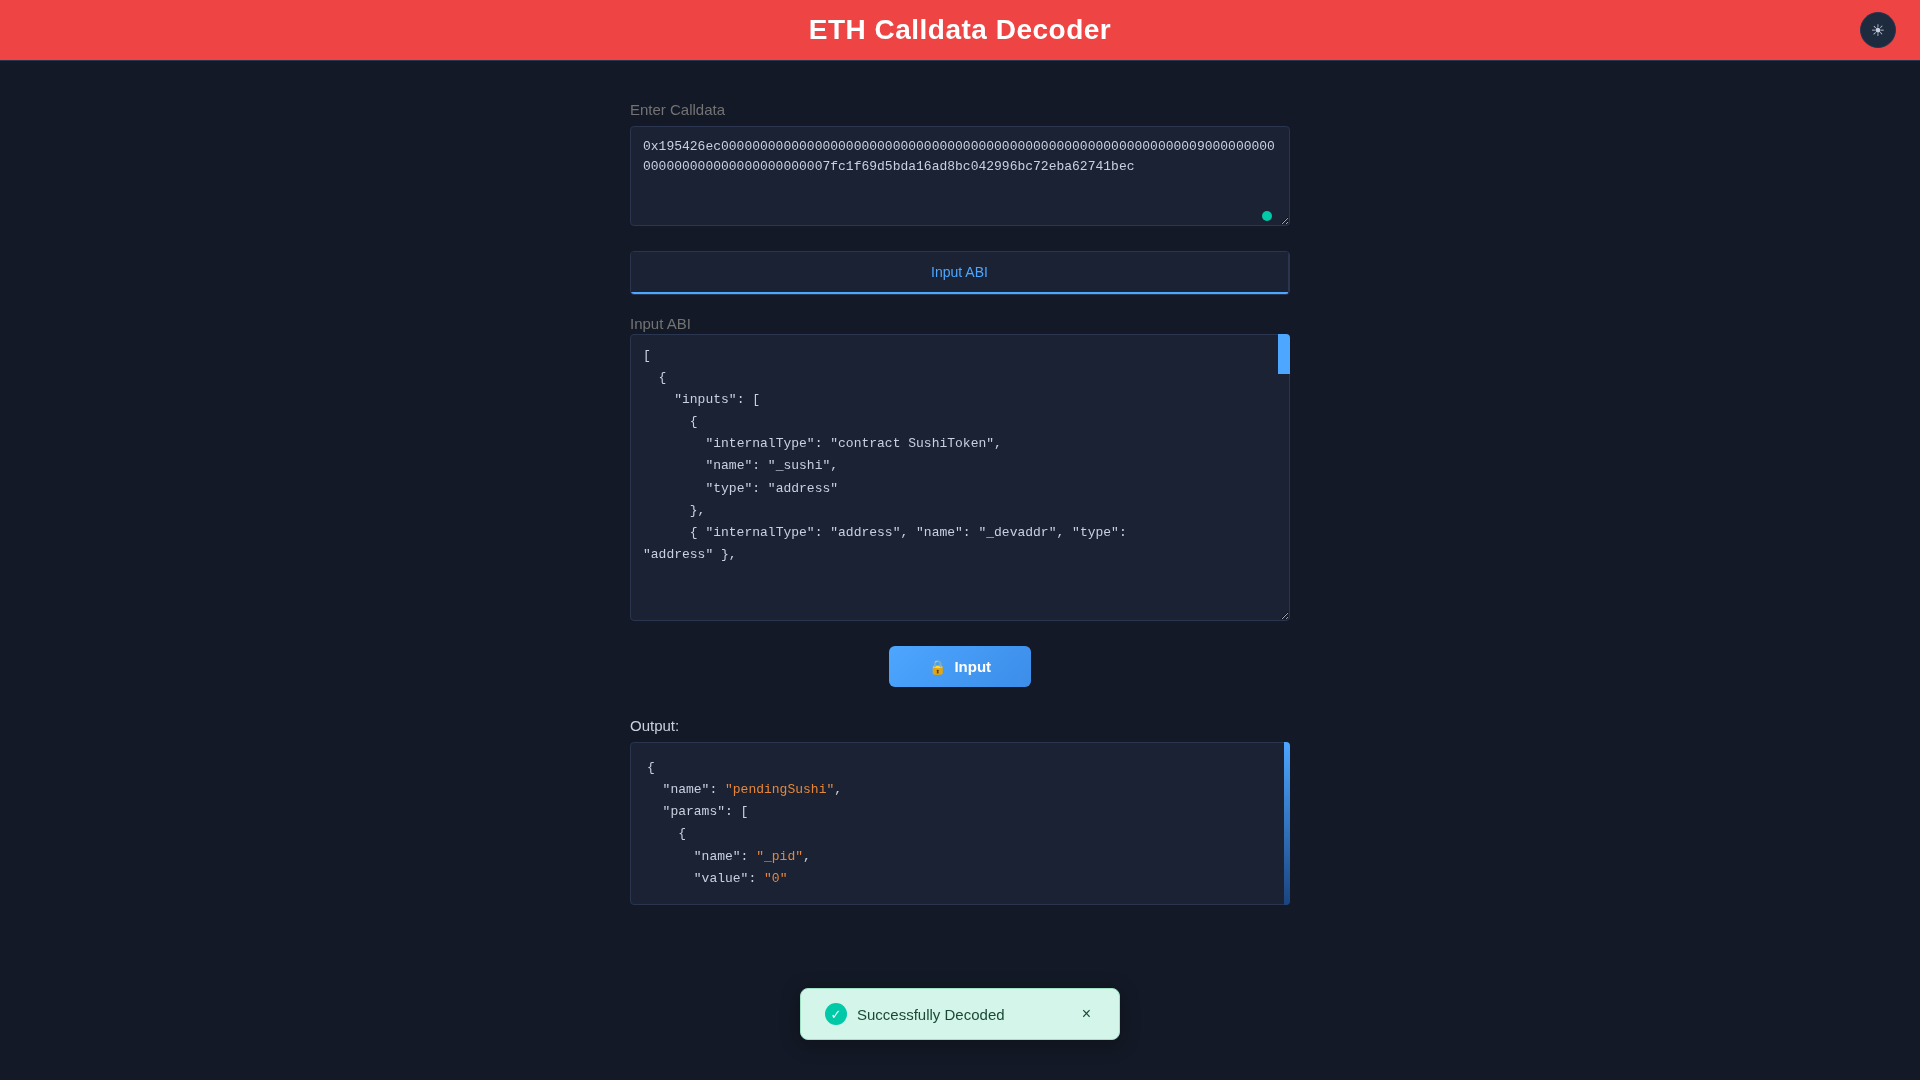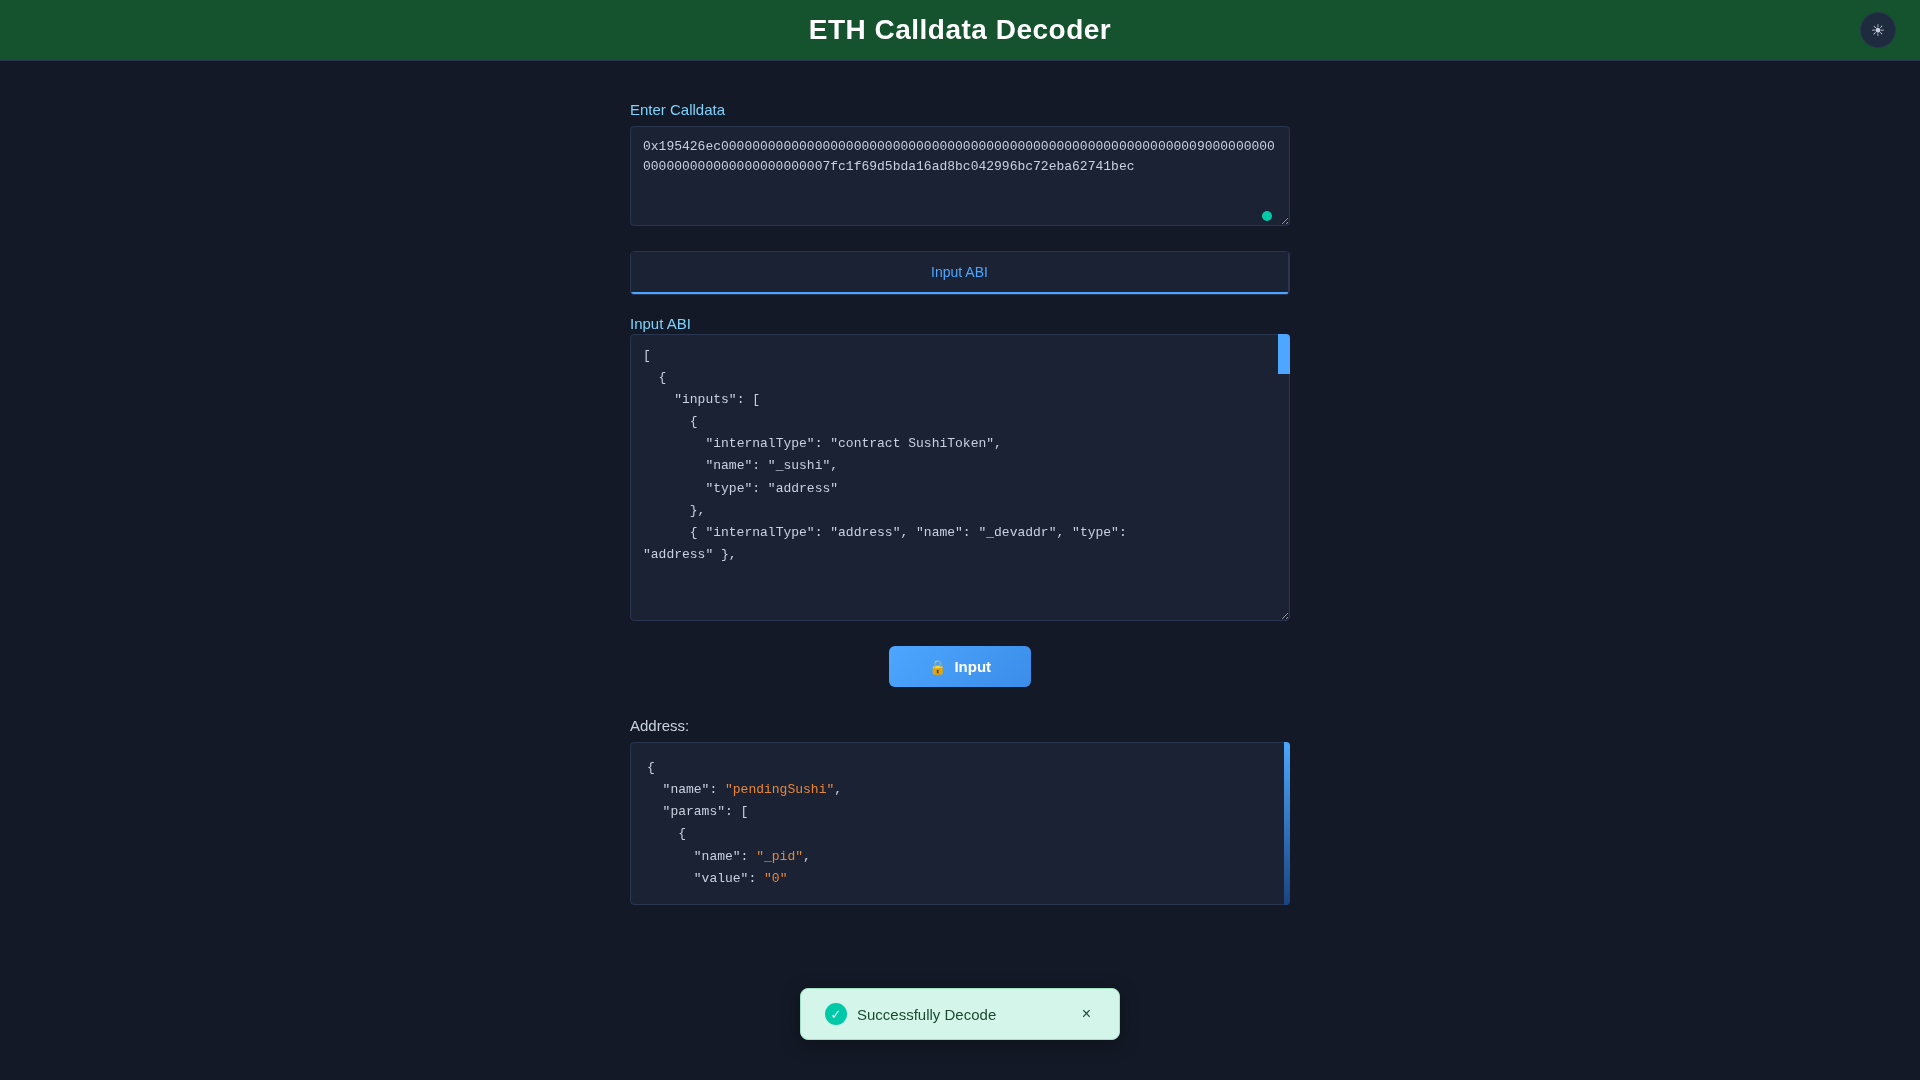--- a/index.html
+++ b/index.html
@@ -4,21 +4,21 @@
   <style>
     * { box-sizing: border-box; margin: 0; padding: 0; }
     body {
       background-color: #131926;
       color: #c9d1e0;
       font-family: 'Courier New', monospace;
       min-height: 1080px;
       width: 1920px;
     }
     header {
-      background-color: #14532d;
+      background-color: #ef4444;
       border-bottom: 1px solid #2a3550;
       padding: 14px 20px;
       display: flex;
       align-items: center;
       justify-content: center;
       position: relative;
     }
     .header-title {
       font-size: 28px;
       font-weight: 700;
@@ -47,21 +47,21 @@
       display: flex;
       flex-direction: column;
       align-items: center;
       padding: 40px 20px;
       max-width: 700px;
       margin: 0 auto;
     }
     .section-label {
       font-family: Arial, sans-serif;
       font-size: 15px;
-      color: #7dd3fc;
+      color: #737373;
       margin-bottom: 8px;
       align-self: flex-start;
       font-weight: 500;
     }
     .calldata-wrapper {
       width: 100%;
       position: relative;
       margin-bottom: 20px;
     }
     .calldata-wrapper textarea {
@@ -289,32 +289,32 @@
       <div class="blue-indicator"></div>
     </div>
   </div>
 
   <button class="decode-btn">
     <span class="lock-icon">🔒</span>
     <span>Input</span>
   </button>
 
   <div class="output-section">
-    <div class="output-label">Address:</div>
+    <div class="output-label">Output:</div>
     <div class="output-wrapper">
       <div class="output-box output-code">{
   "name": <span class="string-val">"pendingSushi"</span>,
   "params": [
     {
       "name": <span class="string-val">"_pid"</span>,
       "value": <span class="string-val">"0"</span></div>
       <div class="output-side-bar"></div>
     </div>
   </div>
 </div>
 
 <div class="toast">
   <div class="toast-left">
     <div class="toast-check">✓</div>
-    <span>Successfully Decode</span>
+    <span>Successfully Decoded</span>
   </div>
   <button class="toast-close">×</button>
 </div>
 
 </body></html>

